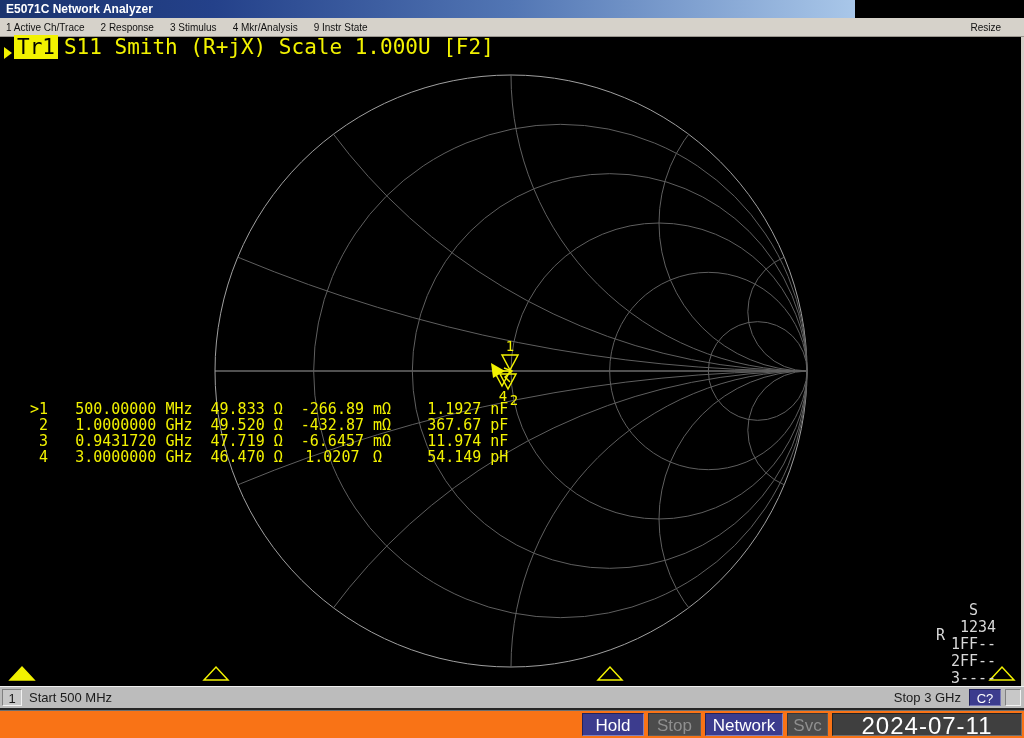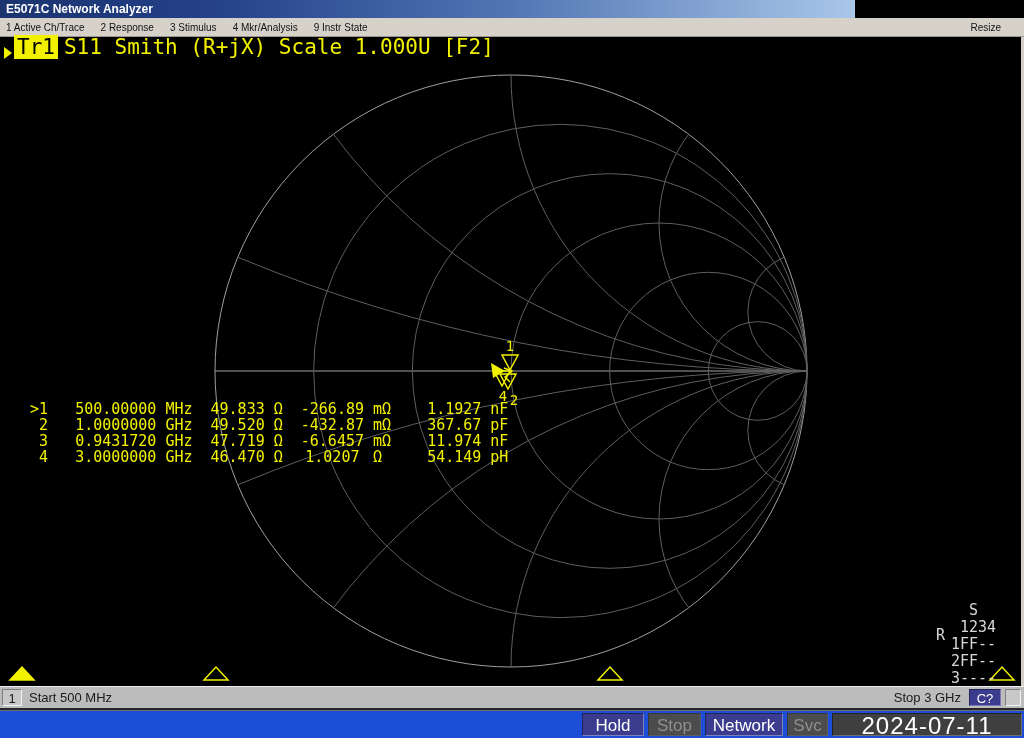--- a/index.html
+++ b/index.html
@@ -60,21 +60,21 @@
   .sb-start{margin-left:7px;}
   .sb-center{position:absolute;left:0;width:100%;text-align:center;}
   .sb-right{margin-left:auto;display:flex;align-items:center;}
   .sb-stop{margin-right:8px;}
   .cal-badge{min-width:32px;height:17px;background:#3c3c8e;color:#fff;text-align:center;line-height:17px;
     border:1px solid;border-color:#24245c #7a7ab8 #7a7ab8 #24245c;box-sizing:border-box;padding:0 3px;}
   .sb-endbox{width:16px;height:17px;background:#c8c8c8;margin:0 3px 0 4px;
     border:1px solid;border-color:#808080 #f2f2f2 #f2f2f2 #808080;box-sizing:border-box;}
 
   
-  .bottombar{position:absolute;left:0;top:708px;width:1024px;height:30px;background:#1d4ed8;
+  .bottombar{position:absolute;left:0;top:708px;width:1024px;height:30px;background:#f97316;
     border-top:2px solid #262626;box-shadow:inset 0 1px 0 #6e6e6e;box-sizing:border-box;}
   .bb-item{position:absolute;top:3px;height:23px;line-height:23px;text-align:center;font-size:17px;
     box-sizing:border-box;}
   .bb-on{background:#3c3c8e;color:#fff;border:1px solid;border-color:#23235a #8080bb #8080bb #23235a;}
   .bb-off{background:#4c4c4c;color:#8f8f8f;border:1px solid;border-color:#373737 #5d5d5d #5d5d5d #373737;}
   .bb-clock{background:#3f3f3f;color:#fff;font-size:24px;letter-spacing:1px;
     border:1px solid;border-color:#232323 #6e6e6e #6e6e6e #232323;}
   .pos-hold{left:582px;width:62px;}
   .pos-stop{left:648px;width:53px;}
   .pos-extref{left:705px;width:78px;}

